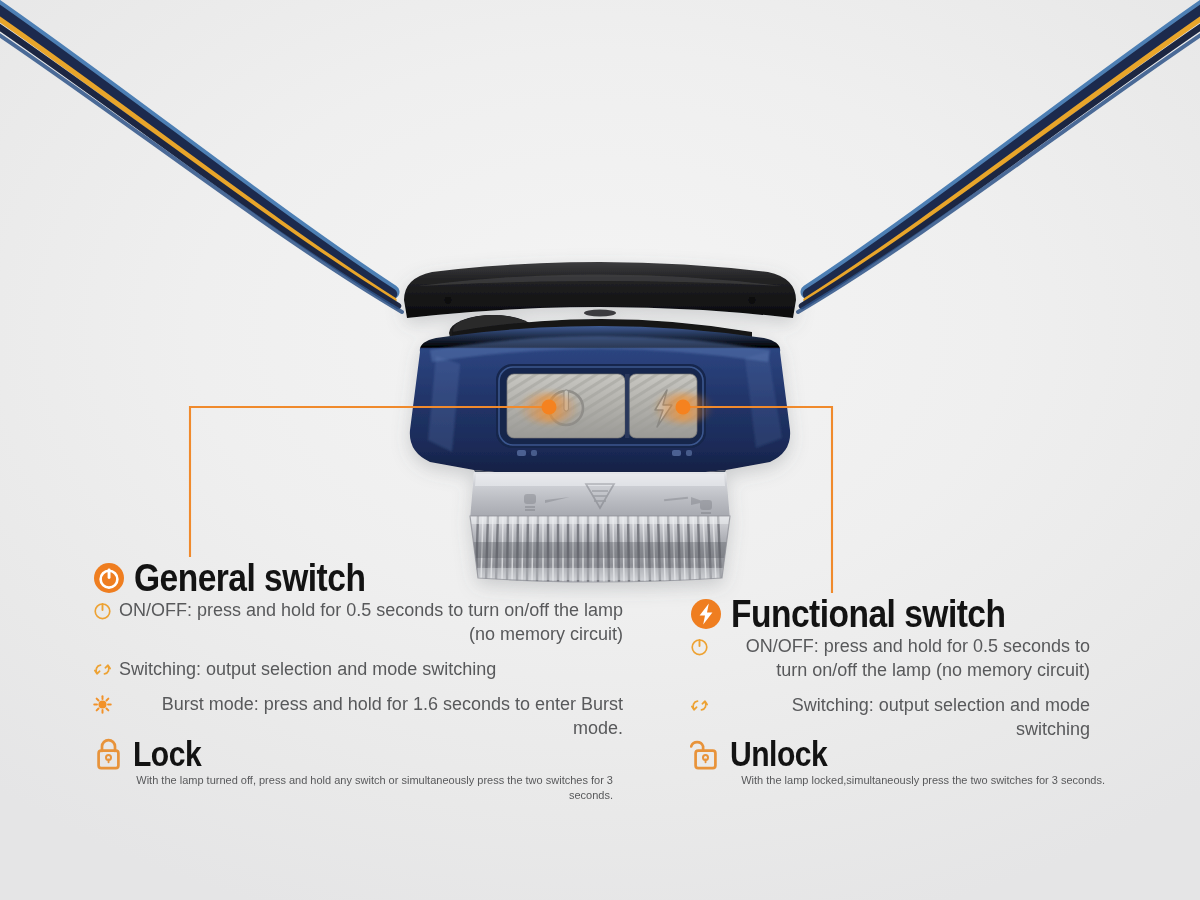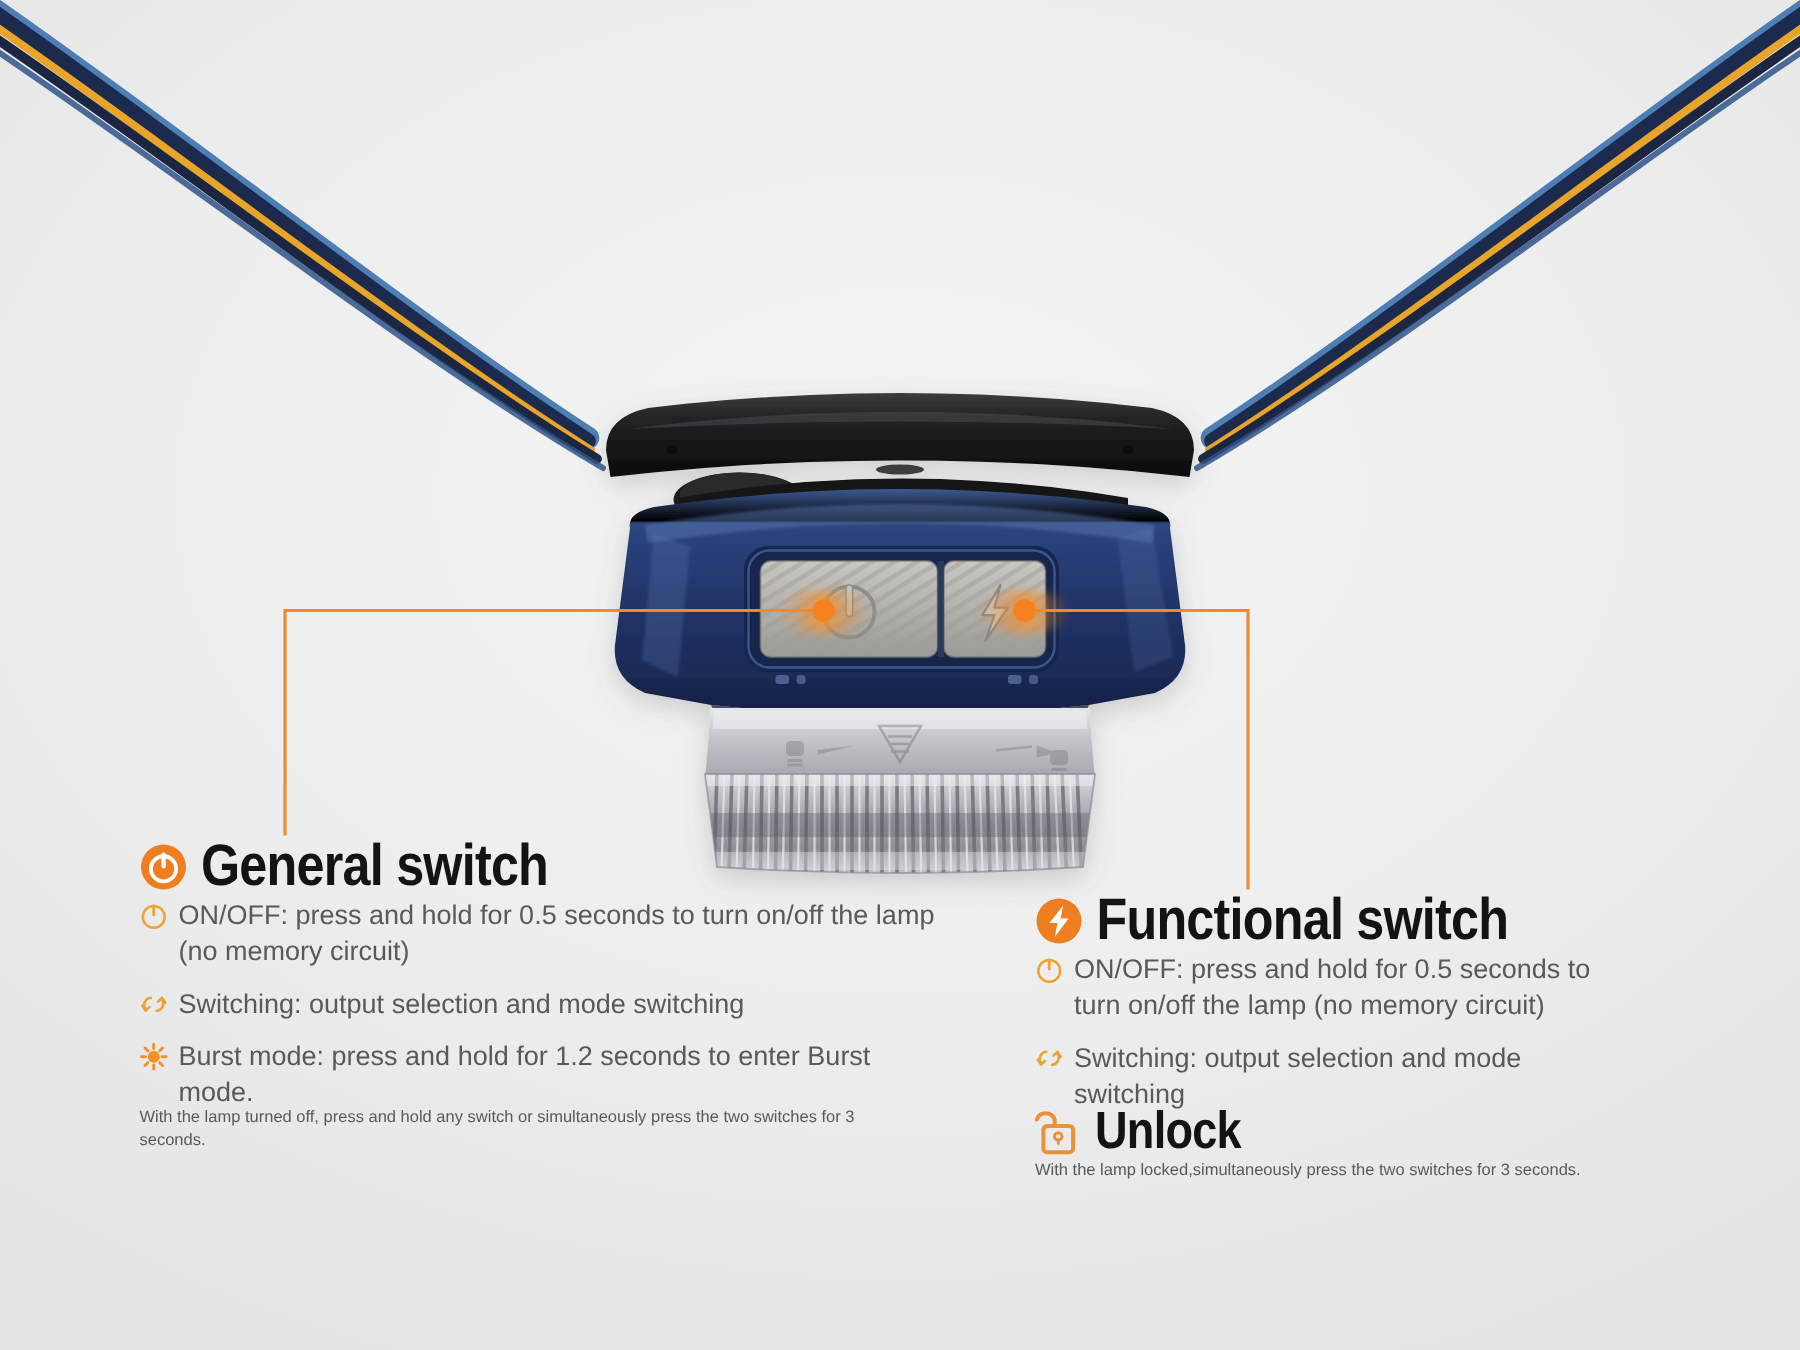--- a/index.html
+++ b/index.html
@@ -14,20 +14,21 @@
     font-family: "Liberation Sans", sans-serif;
     overflow: hidden;
   }
   #stage {
     position: relative;
     width: 1200px;
     height: 900px;
     background:
       radial-gradient(ellipse 900px 620px at 600px 330px, #f4f4f4 0%, #efefef 45%, #e9e9e9 78%, #e5e5e6 100%);
     overflow: hidden;
+    text-align: right;
   }
 
   
   .strap-layer {
     position: absolute;
     left: 0;
     top: 0;
     width: 1200px;
     height: 900px;
     pointer-events: none;
@@ -405,26 +406,35 @@
             <line x1="12" y1="1.6" x2="12" y2="5"></line>
             <line x1="12" y1="19" x2="12" y2="22.4"></line>
             <line x1="1.6" y1="12" x2="5" y2="12"></line>
             <line x1="19" y1="12" x2="22.4" y2="12"></line>
             <line x1="4.6" y1="4.6" x2="7" y2="7"></line>
             <line x1="17" y1="17" x2="19.4" y2="19.4"></line>
             <line x1="19.4" y1="4.6" x2="17" y2="7"></line>
             <line x1="7" y1="17" x2="4.6" y2="19.4"></line>
           </g>
         </svg>
-        <span class="btext">Burst mode: press and hold for 1.2 seconds to enter Burst mode.</span>
+        <span class="btext">Burst mode: press and hold for 1.6 seconds to enter Burst mode.</span>
       </li>
     </ul>
   </div>
 
   <div class="block block-left" style="top:736px;">
+    <div class="heading h-lock">
+      <svg class="hicon" width="31" height="34" viewBox="0 0 31 34">
+        <path d="M 9,14 L 9,9.6 A 6.5,6.5 0 0 1 22,9.6 L 22,14" fill="none" stroke="#e8933a" stroke-width="2.7" stroke-linecap="round"></path>
+        <rect x="5.6" y="13.6" width="19.8" height="17.6" rx="2.6" fill="none" stroke="#e8933a" stroke-width="2.7"></rect>
+        <circle cx="15.5" cy="20.6" r="2.5" fill="none" stroke="#e8933a" stroke-width="2"></circle>
+        <rect x="14.6" y="21.6" width="1.9" height="4.6" rx="0.9" fill="#e8933a"></rect>
+      </svg>
+      <span class="htext">Lock</span>
+    </div>
     <p class="para w-left-narrow">With the lamp turned off, press and hold any switch or simultaneously press the two switches for 3 seconds.</p>
   </div>
 
   <div class="block block-right" style="top:594px;">
     <div class="heading h-big">
       <svg class="hicon" width="32" height="32" viewBox="0 0 32 32">
         <circle cx="16" cy="16" r="15" fill="#ef7e20"></circle>
         <path d="M 18.8,5.6 L 9.6,17.4 L 15,17.4 L 13.2,26.6 L 22.4,14.4 L 17,14.4 Z" fill="#ffffff"></path>
       </svg>
       <span class="htext">Functional switch</span>

